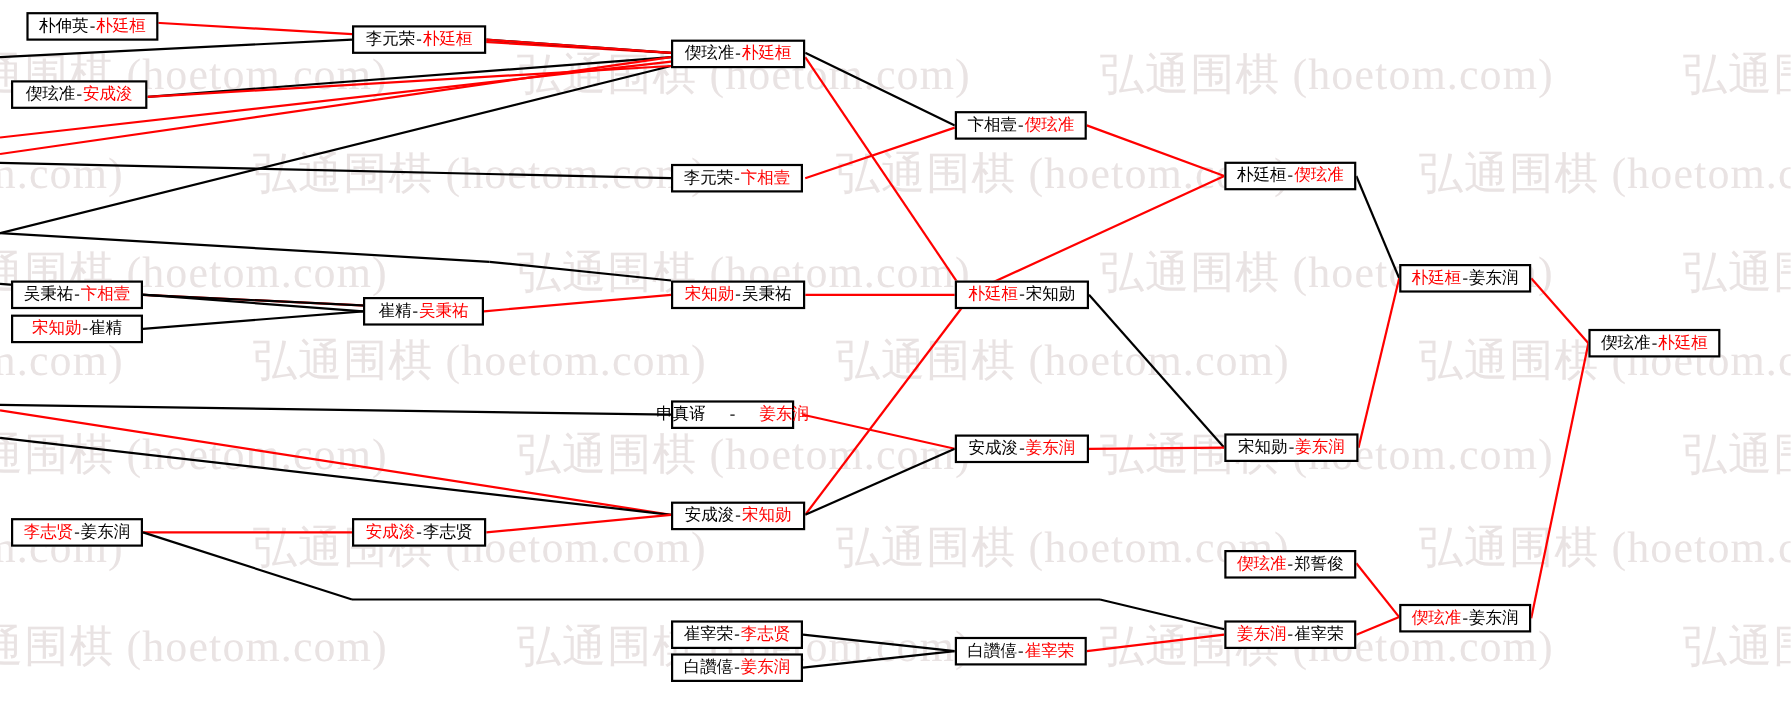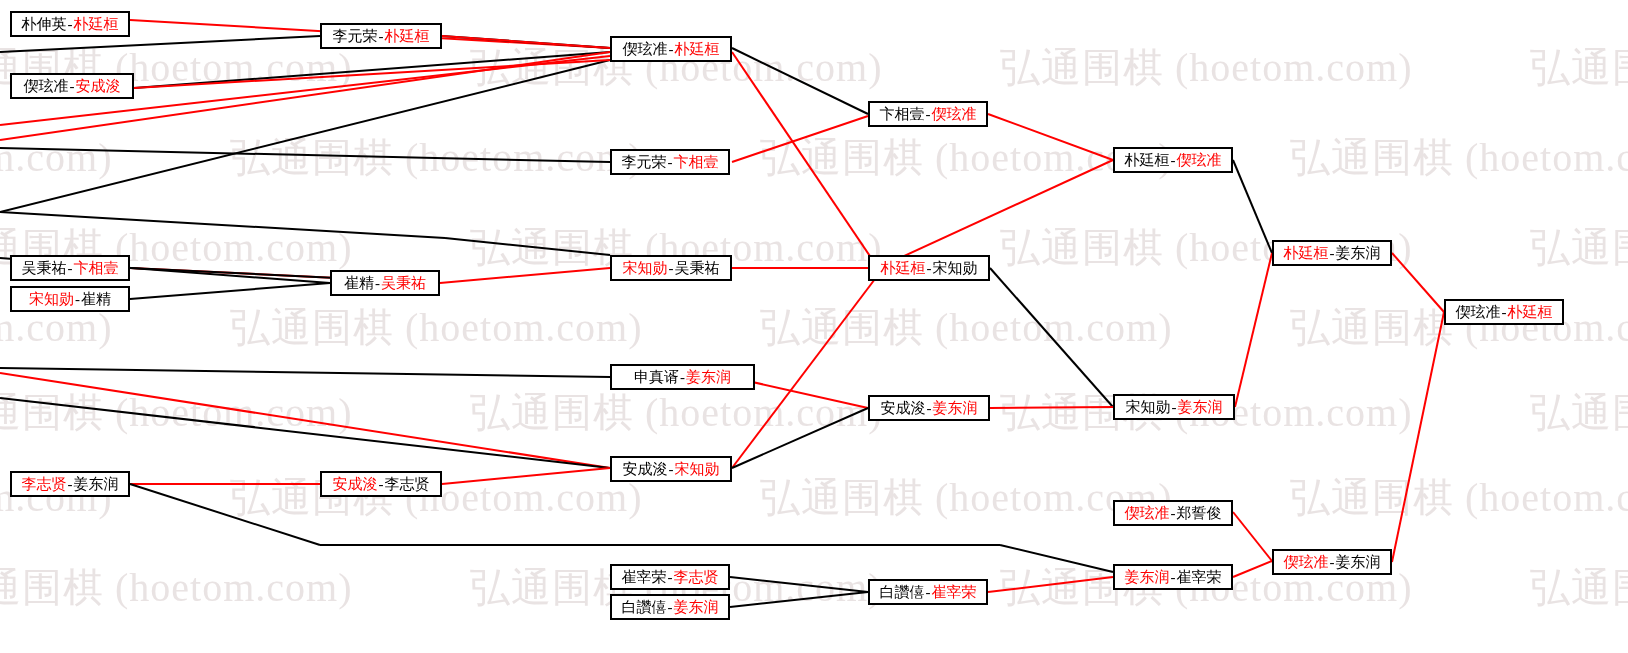--- a/index.html
+++ b/index.html
@@ -128,21 +128,21 @@
       <polyline points="1000,545 1113,572" fill="none" stroke="#000000" stroke-width="2"></polyline>
       <polyline points="442,484 610,468" fill="none" stroke="#ff0000" stroke-width="2"></polyline>
       <polyline points="1233,512 1272,561" fill="none" stroke="#ff0000" stroke-width="2"></polyline>
       <polyline points="1233,577 1272,561" fill="none" stroke="#ff0000" stroke-width="2"></polyline>
       <polyline points="730,577 868,592" fill="none" stroke="#000000" stroke-width="2"></polyline>
       <polyline points="730,607 868,592" fill="none" stroke="#000000" stroke-width="2"></polyline>
       <polyline points="988,592 1113,577" fill="none" stroke="#ff0000" stroke-width="2"></polyline>
     </svg>
 
   <div id="node-layer">
-      <div class="node" style="left: 10px; top: 11px; width: 120px;">
+      <div class="node" style="left: 24px; top: 11px; width: 120px;">
         <span class="p">朴伸英</span>
         <span class="sep">-</span>
         <span class="w">朴廷桓</span>
       </div>
       <div class="node" style="left: 320px; top: 23px; width: 122px;">
         <span class="p">李元荣</span>
         <span class="sep">-</span>
         <span class="w">朴廷桓</span>
       </div>
       <div class="node" style="left: 610px; top: 36px; width: 122px;">
@@ -198,21 +198,21 @@
       <div class="node" style="left: 868px; top: 255px; width: 122px;">
         <span class="w">朴廷桓</span>
         <span class="sep">-</span>
         <span class="p">宋知勋</span>
       </div>
       <div class="node" style="left: 1444px; top: 299px; width: 120px;">
         <span class="p">偰玹准</span>
         <span class="sep">-</span>
         <span class="w">朴廷桓</span>
       </div>
-      <div class="node" style="left: 610px; top: 364px; width: 145px;">
+      <div class="node" style="left: 610px; top: 364px; width: 112px; gap: 21px;">
         <span class="p">申真谞</span>
         <span class="sep">-</span>
         <span class="w">姜东润</span>
       </div>
       <div class="node" style="left: 868px; top: 395px; width: 122px;">
         <span class="p">安成浚</span>
         <span class="sep">-</span>
         <span class="w">姜东润</span>
       </div>
       <div class="node" style="left: 1113px; top: 394px; width: 122px;">

